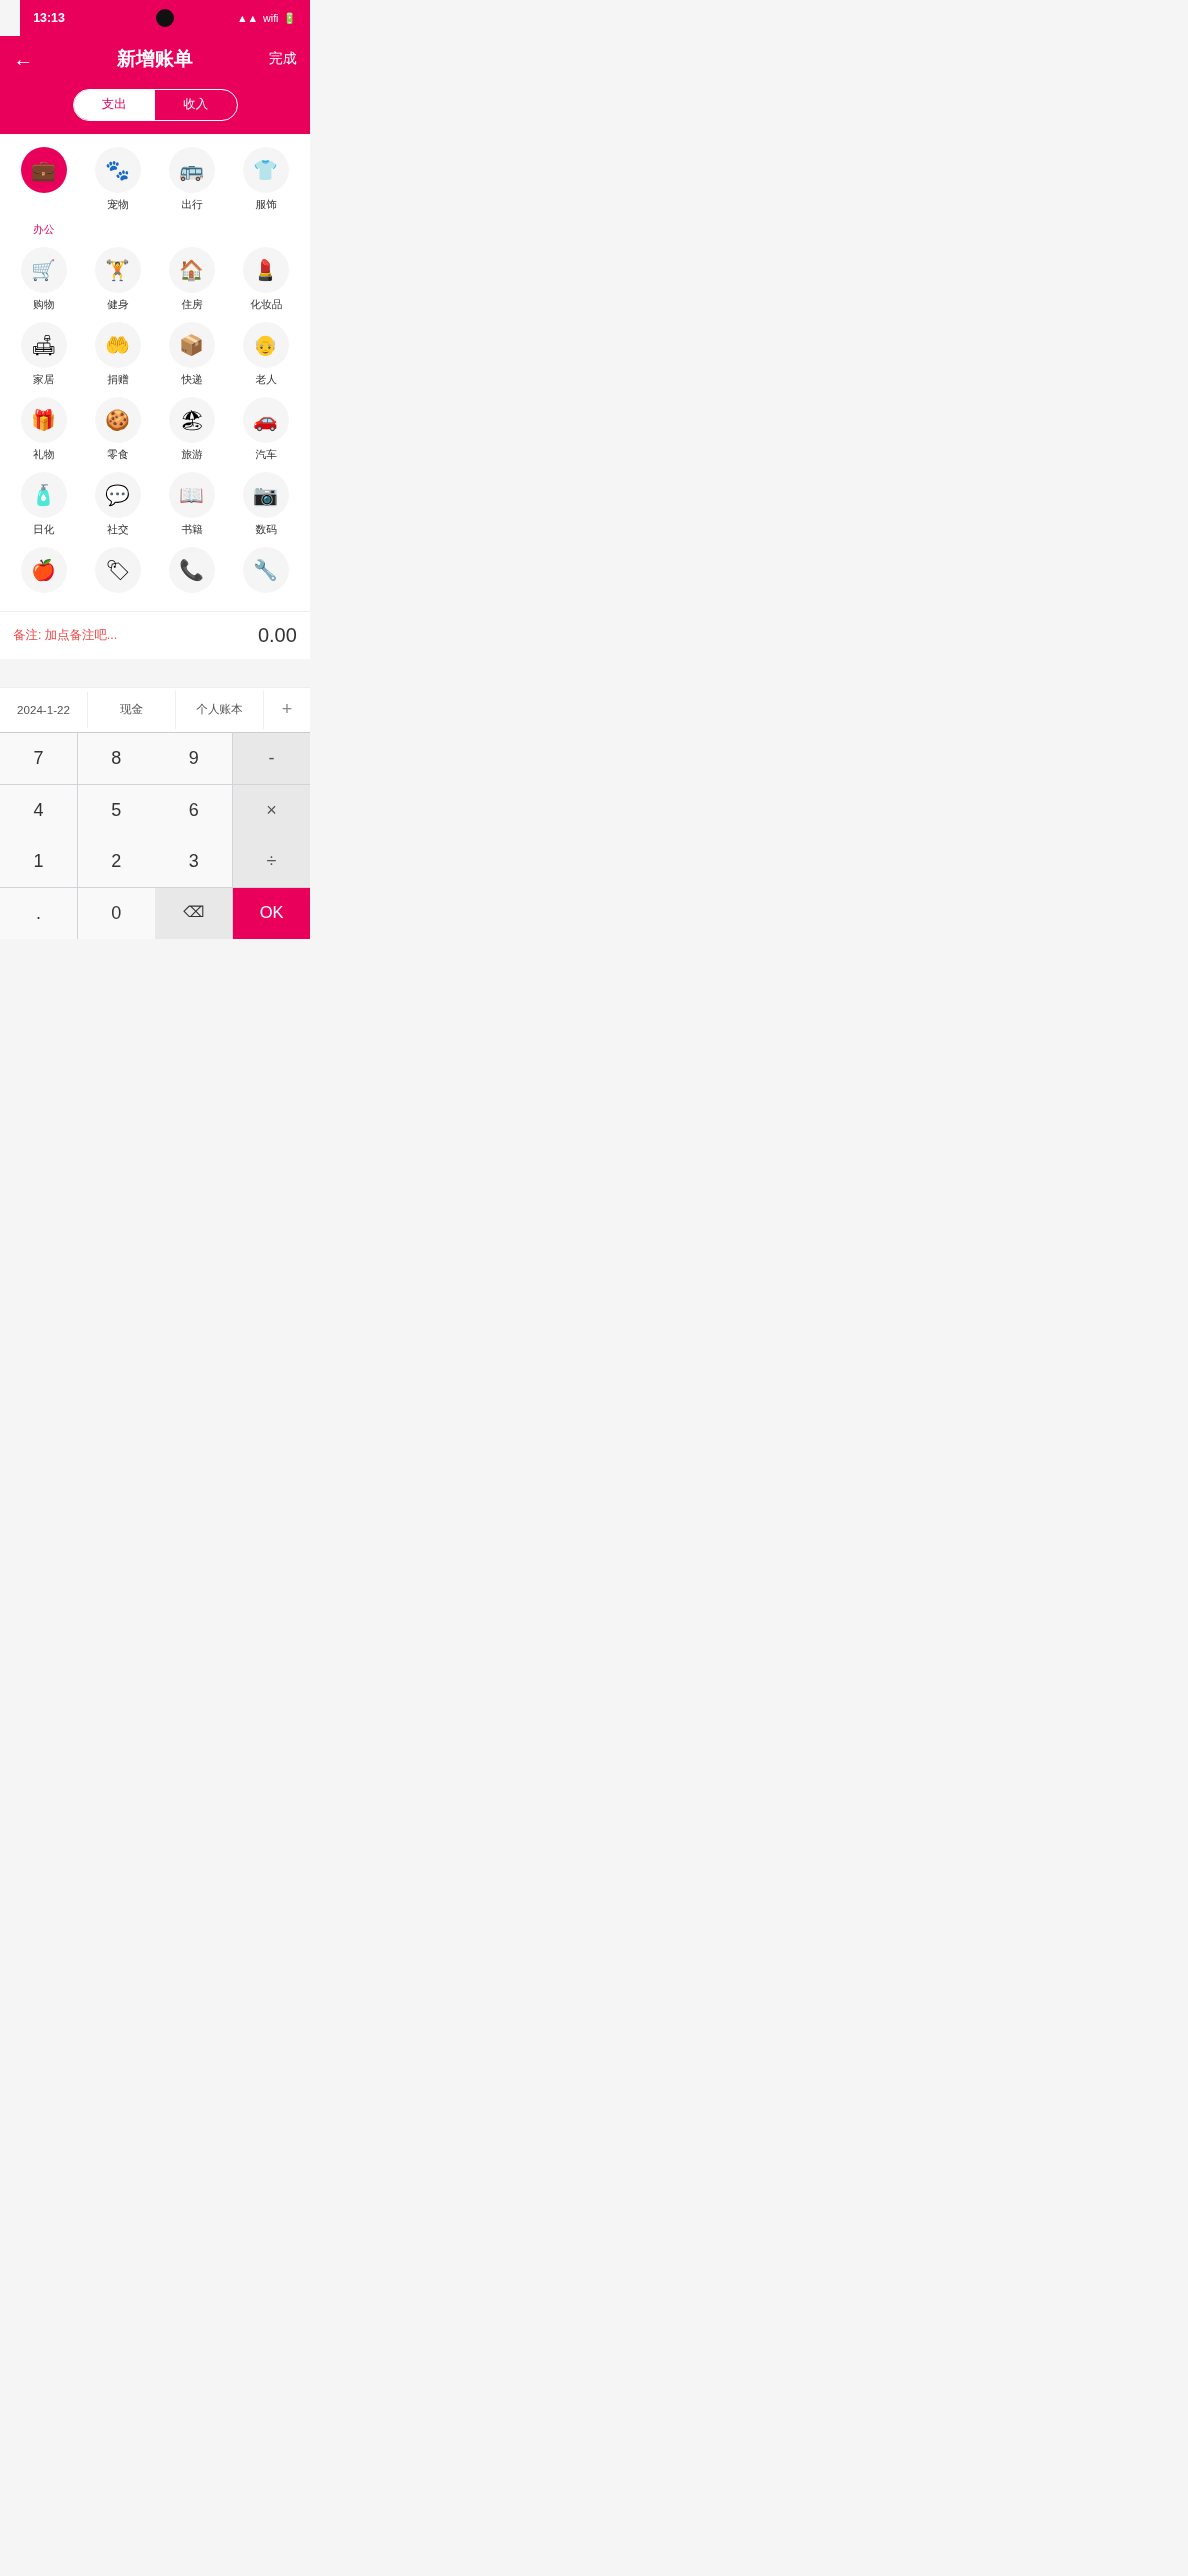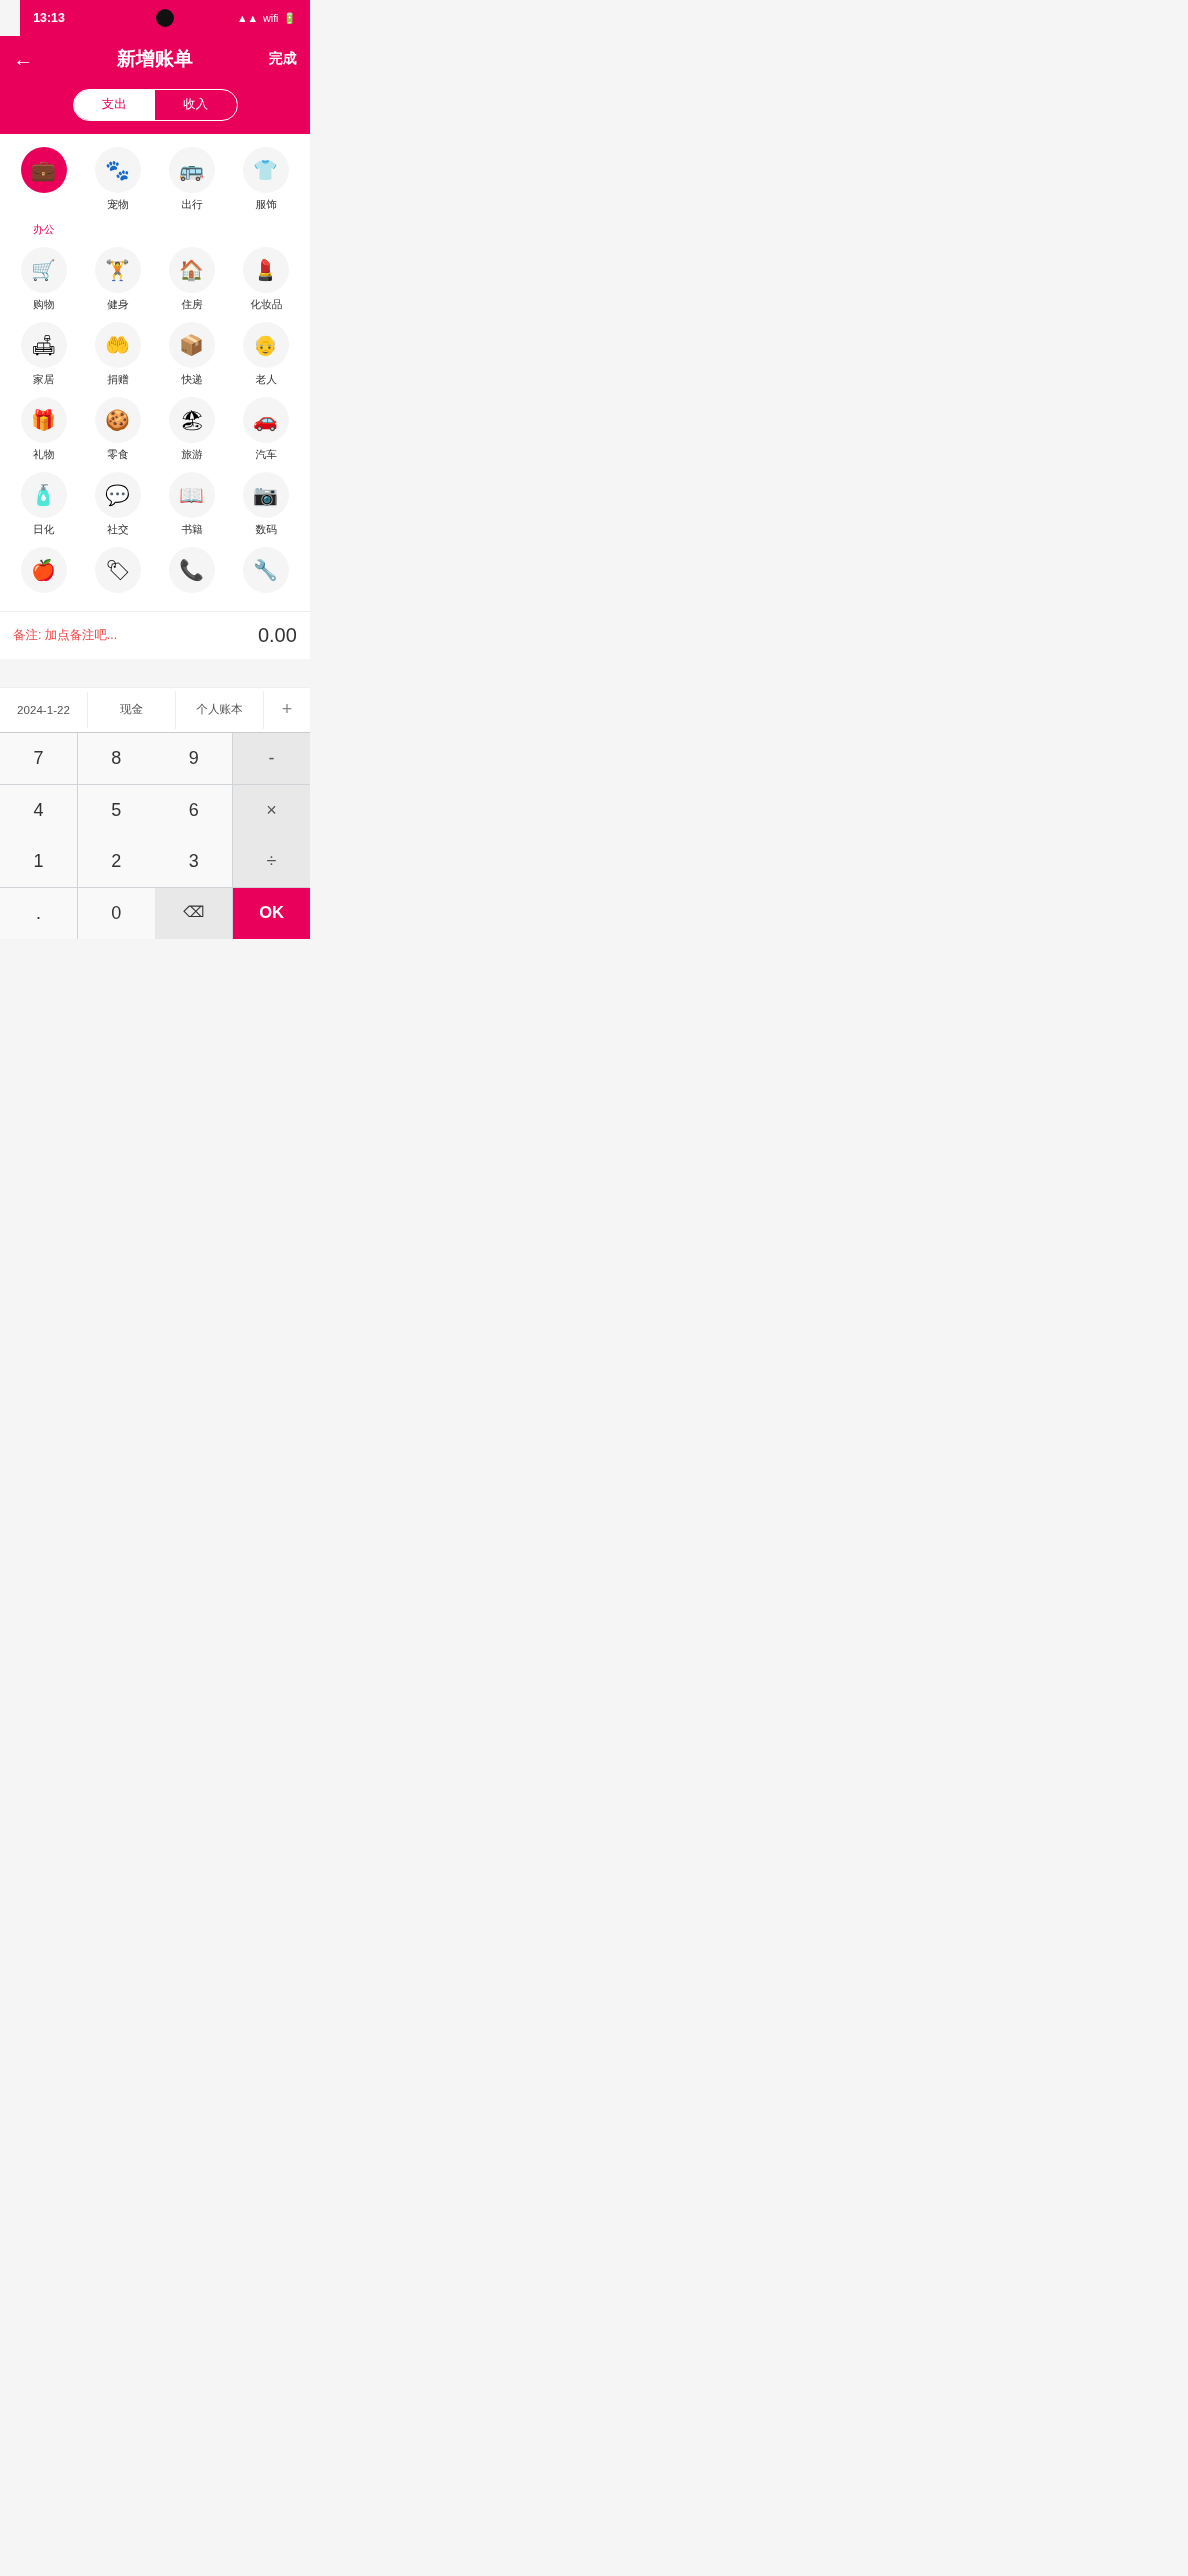--- a/index.html
+++ b/index.html
@@ -67,21 +67,20 @@
       font-size: 19px;
       font-weight: 600;
       position: absolute;
       left: 50%;
       transform: translateX(-50%);
     }
     .header-done {
       color: white;
       font-size: 14px;
       cursor: pointer;
-      font-weight: bold;
     }
 
     
     .tabs-container {
       background: #e8005a;
       display: flex;
       justify-content: center;
       padding: 6.6px 0 13.2px;
     }
     .tabs {
@@ -213,21 +212,21 @@
     }
     .numpad-key.op {
       background: #e8e8e8;
       font-size: 18px;
       color: #555;
     }
     .numpad-key.ok {
       background: #e8005a;
       color: white;
       font-size: 16.5px;
-      font-weight: 700;
+      font-weight: 400;
     }
     .numpad-key.backspace {
       background: #e8e8e8;
       font-size: 15px;
     }
   </style>
 </head>
 <body>
 
 <div class="status-bar" style="position:relative;margin-left:20px;">

